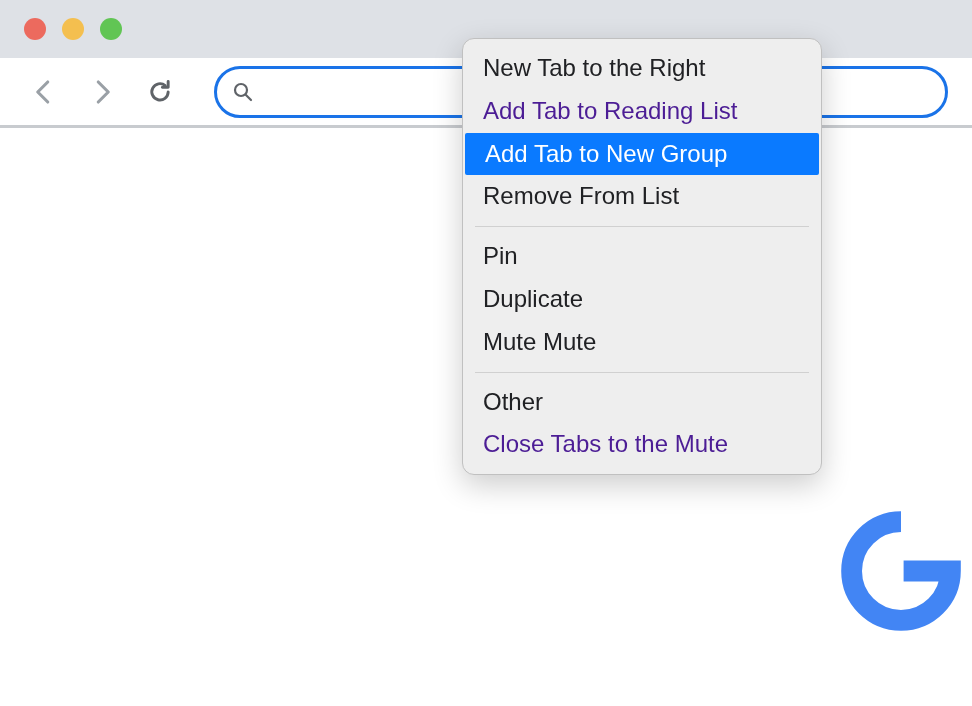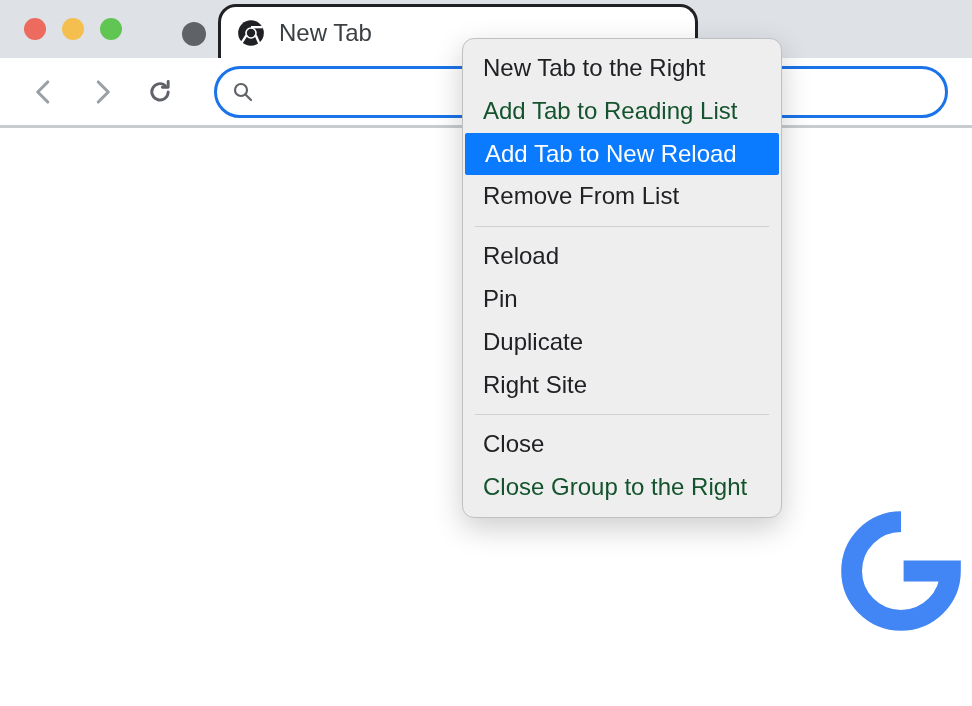--- a/index.html
+++ b/index.html
@@ -97,35 +97,35 @@
   position: absolute;
   right: 6px;
   bottom: 70px;
   width: 130px;
   height: 130px;
 }
 .context-menu {
   position: absolute;
   left: 462px;
   top: 38px;
-  width: 320px;
+  width: 360px;
   background: #eeeeee;
   border: 1px solid #c0c0c0;
   border-radius: 12px;
   box-shadow: 0 10px 30px rgba(0,0,0,0.2);
   padding: 8px 0;
 }
 .menu-item {
   font-size: 24px;
   line-height: 1.2;
   padding: 7px 20px;
   color: #202124;
   white-space: nowrap;
 }
-.menu-item.disabled { color: #14532d; }
+.menu-item.disabled { color: #4c1d95; }
 .menu-item.highlighted {
   background: #0a7aff;
   color: #fff;
   margin: 0 2px;
   border-radius: 2px;
 }
 .menu-separator {
   height: 1px;
   background: #d0d0d0;
   margin: 8px 12px;
@@ -133,36 +133,20 @@
 svg { display: block; }
 </style>
 </head>
 <body>
 
 <div class="title-bar">
   <div class="traffic-lights">
     <div class="tl tl-close"></div>
     <div class="tl tl-min"></div>
     <div class="tl tl-max"></div>
-  </div>
-  <div class="tabs-area">
-    <div class="group-dot"></div>
-    <div class="tab">
-      <span class="favicon">
-        <svg viewBox="0 0 24 24" width="28" height="28">
-          <circle cx="12" cy="12" r="11" fill="#202124"></circle>
-          <circle cx="12" cy="12" r="5" fill="#fff"></circle>
-          <circle cx="12" cy="12" r="3.6" fill="#202124"></circle>
-          <path d="M12 7 L22 7" stroke="#fff" stroke-width="2"></path>
-          <path d="M8 14 L3 22" stroke="#fff" stroke-width="2"></path>
-          <path d="M16 14 L20 23" stroke="#fff" stroke-width="2"></path>
-        </svg>
-      </span>
-      <span class="tab-title">New Tab</span>
-    </div>
   </div>
 </div>
 
 <div class="toolbar">
   <span class="nav-btn">
     <svg viewBox="0 0 24 24" width="30" height="30">
         <path d="M15 4 L7 12 L15 20" fill="none" stroke="currentColor" stroke-width="2.5" stroke-linecap="round" stroke-linejoin="round"></path>
       </svg>
   </span>
   <span class="nav-btn">
@@ -190,23 +174,22 @@
   <div class="google-g">
     <svg viewBox="0 0 100 100" width="130" height="130">
       <path d="M50 12 A38 38 0 1 0 88 50 L52 50" fill="none" stroke="#4285f4" stroke-width="16" stroke-linecap="butt"></path>
     </svg>
   </div>
 </div>
 
 <div class="context-menu" id="context-menu">
     <div class="menu-item">New Tab to the Right</div>
     <div class="menu-item disabled">Add Tab to Reading List</div>
-    <div class="menu-item highlighted">Add Tab to New Reload</div>
+    <div class="menu-item highlighted">Add Tab to New Group</div>
     <div class="menu-item">Remove From List</div>
     <div class="menu-separator"></div>
-    <div class="menu-item">Reload</div>
     <div class="menu-item">Pin</div>
     <div class="menu-item">Duplicate</div>
-    <div class="menu-item">Right Site</div>
+    <div class="menu-item">Mute Mute</div>
     <div class="menu-separator"></div>
-    <div class="menu-item">Close</div>
-    <div class="menu-item disabled">Close Group to the Right</div>
+    <div class="menu-item">Other</div>
+    <div class="menu-item disabled">Close Tabs to the Mute</div>
   </div>
 
 </body></html>

